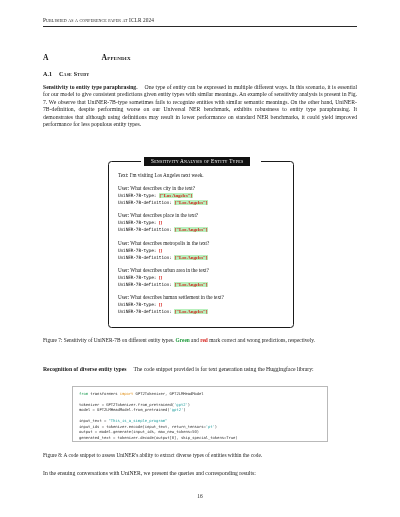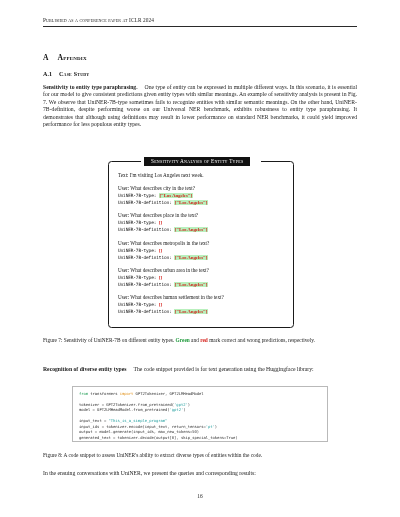--- a/index.html
+++ b/index.html
@@ -49,21 +49,21 @@
   .sec-head {
     position: absolute;
     left: 43px;
     top: 53px;
     font-size: 7.6px;
     font-weight: bold;
     color: #111;
     white-space: nowrap;
   }
   .sec-head .letter { margin-right: 9px; }
-  .sec-head .words { font-variant: small-caps; letter-spacing: 0.2px; }
+  .sec-head .words { font-variant: small-caps; letter-spacing: 0.2px; margin-left: 44px; }
 
   .subsec-head {
     position: absolute;
     left: 43px;
     top: 71px;
     font-size: 6.1px;
     font-weight: bold;
     color: #111;
     white-space: nowrap;
   }

